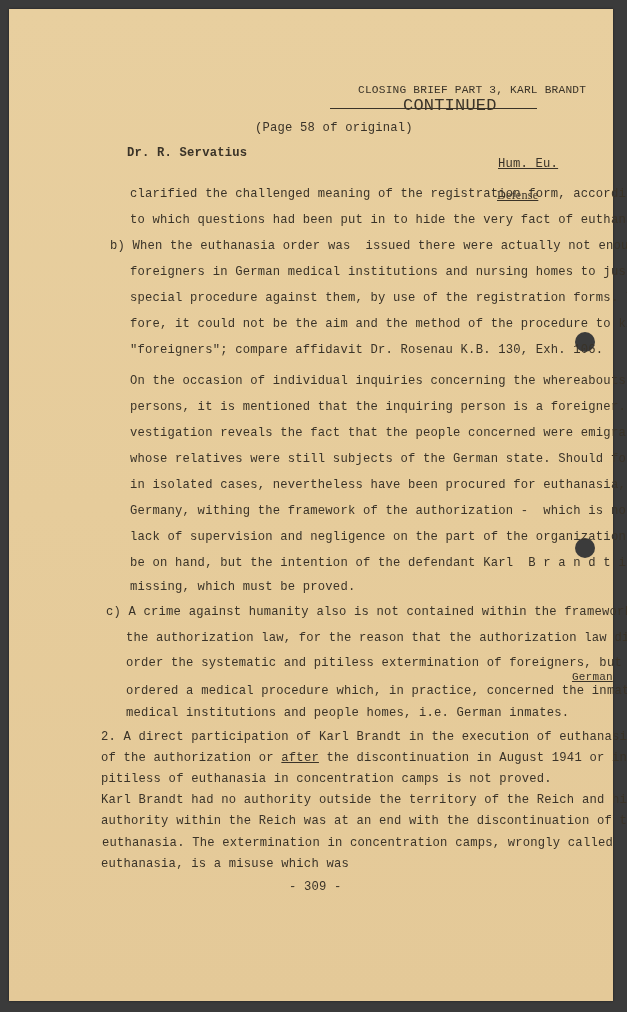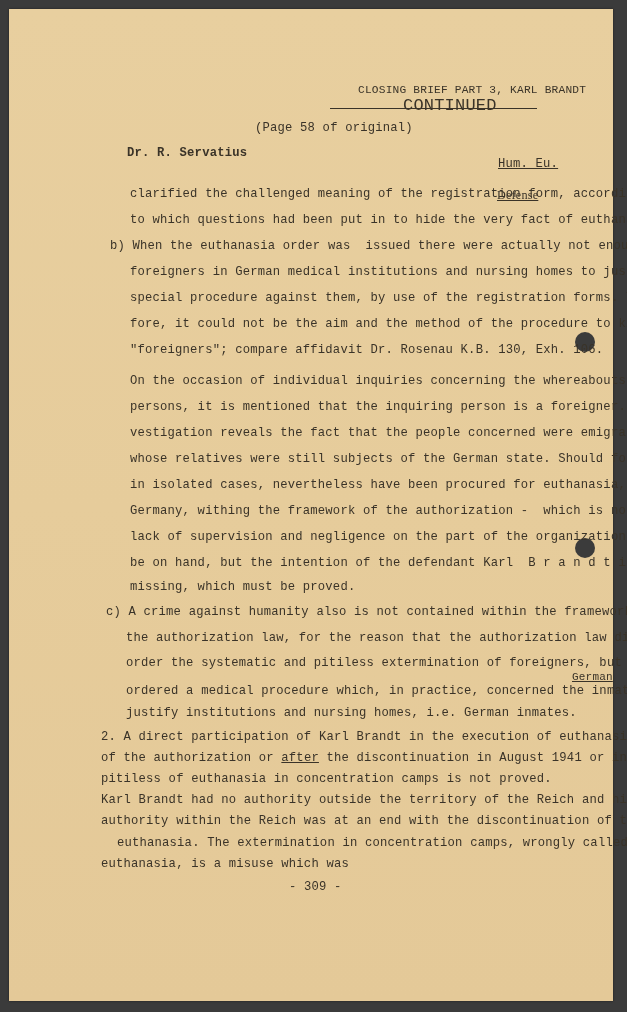--- a/index.html
+++ b/index.html
@@ -70,25 +70,25 @@
     <div class="txt" style="left: 130px; top: 452px;">whose relatives were still subjects of the German state. Should foreigners</div>
     <div class="txt" style="left: 130px; top: 478px;">in isolated cases, nevertheless have been procured for euthanasia, in</div>
     <div class="txt" style="left: 130px; top: 504px;">Germany, withing the framework of the authorization -  which is not proved</div>
     <div class="txt" style="left: 130px; top: 530px;">lack of supervision and negligence on the part of the organizations may</div>
     <div class="txt" style="left: 130px; top: 556px;">be on hand, but the intention of the defendant Karl  B r a n d t is</div>
     <div class="txt" style="left: 130px; top: 580px;">missing, which must be proved.</div>
     <div class="txt" style="left: 106px; top: 605px;">c) A crime against humanity also is not contained within the framework of</div>
     <div class="txt" style="left: 126px; top: 631px;">the authorization law, for the reason that the authorization law did not</div>
     <div class="txt" style="left: 126px; top: 656px;">order the systematic and pitiless extermination of foreigners, but rather</div>
     <div class="txt" style="left: 126px; top: 684px;">ordered a medical procedure which, in practice, concerned the inmates of/</div>
-    <div class="txt" style="left: 126px; top: 706px;">justify institutions and nursing homes, i.e. German inmates.</div>
+    <div class="txt" style="left: 126px; top: 706px;">medical institutions and people homes, i.e. German inmates.</div>
     <div class="txt" style="left: 101px; top: 730px;">2. A direct participation of Karl Brandt in the execution of euthanasia </div>
     <div class="txt" style="left: 101px; top: 751px;">of the authorization or <span class="ul">after</span> the discontinuation in August 1941 or in the</div>
     <div class="txt" style="left: 101px; top: 772px;">pitiless of euthanasia in concentration camps is not proved.</div>
     <div class="txt" style="left: 101px; top: 793px;">Karl Brandt had no authority outside the territory of the Reich and his</div>
     <div class="txt" style="left: 101px; top: 814px;">authority within the Reich was at an end with the discontinuation of the</div>
-    <div class="txt" style="left: 117px; top: 836px;">euthanasia. The extermination in concentration camps, wrongly called</div>
+    <div class="txt" style="left: 102px; top: 836px;">euthanasia. The extermination in concentration camps, wrongly called</div>
     <div class="txt" style="left: 101px; top: 857px;">euthanasia, is a misuse which was</div>
   </div>
 
 <div class="txt ul" style="left:572px; top:670px; font-size:11px;">German</div>
 
 <div class="txt" style="left:289px; top:880px;">- 309 -</div>
 
 </body></html>

